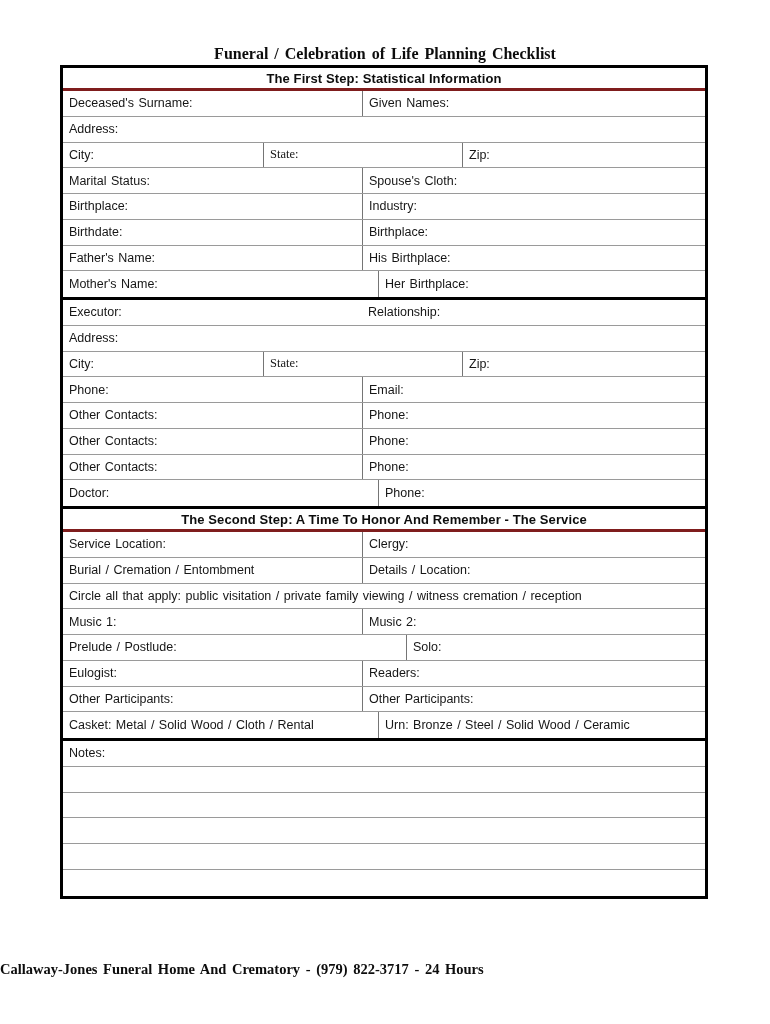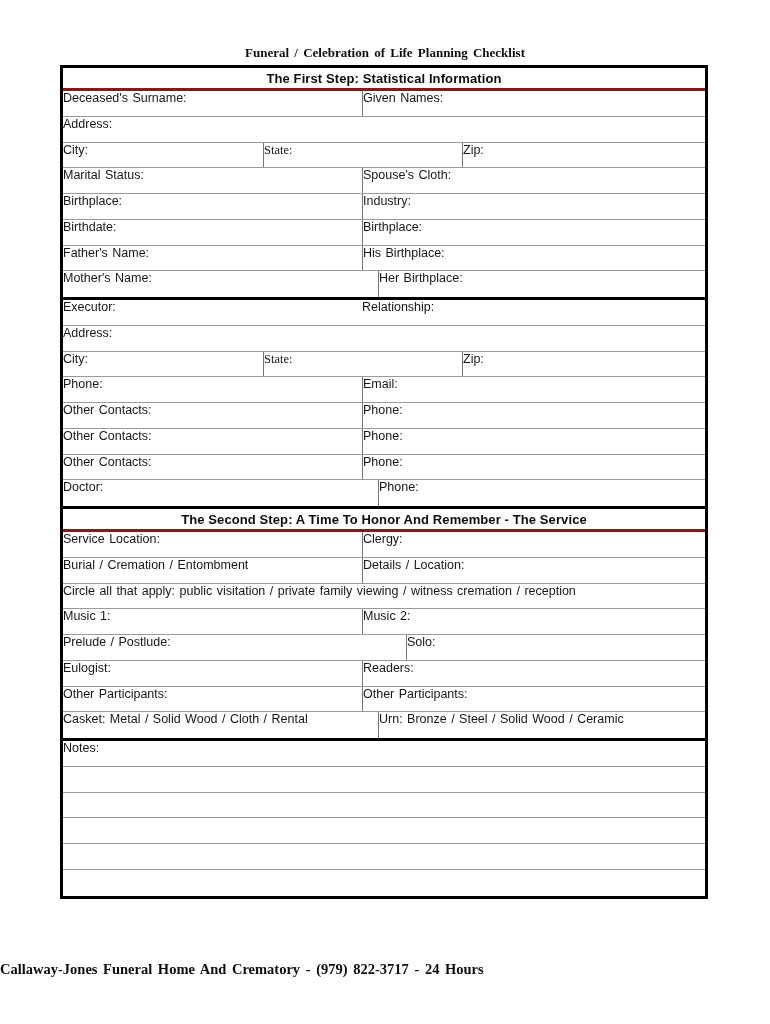--- a/index.html
+++ b/index.html
@@ -9,21 +9,21 @@
     position: relative;
     overflow: hidden;
     font-family: "Liberation Sans", sans-serif;
   }
   .doc-title {
     position: absolute;
     top: 45px; left: 0; width: 770px;
     text-align: center;
     font-family: "Liberation Serif", serif;
     font-weight: bold;
-    font-size: 13px;
+    font-size: 16px;
     word-spacing: 2px;
     color: #0d0d0d;
   }
   .form-table {
     position: absolute;
     left: 60px; top: 65px;
     width: 648px;
     border: 3px solid #000000;
     box-sizing: border-box;
     background: #ffffff;
@@ -43,20 +43,22 @@
     justify-content: center;
     align-items: center;
     font-weight: bold;
     font-size: 13px;
     letter-spacing: 0.1px;
     color: #0d0d0d;
     border-bottom: 3px solid #7f1d1d;
   }
   .cell {
     display: flex;
+    align-items: center;
+    padding-left: 6px;
     box-sizing: border-box;
     overflow: hidden;
   }
   .cell + .cell { border-left: 1px solid #757575; }
   .row.no-divider .cell + .cell { border-left: none; }
   .w-left { width: 299px; flex: none; }
   .w-c1 { width: 200px; flex: none; }
   .w-c2 { width: 199px; flex: none; font-family: Liberation Serif, serif; }
   .w-rest { flex: 1; }
   .w-full { flex: 1; }

